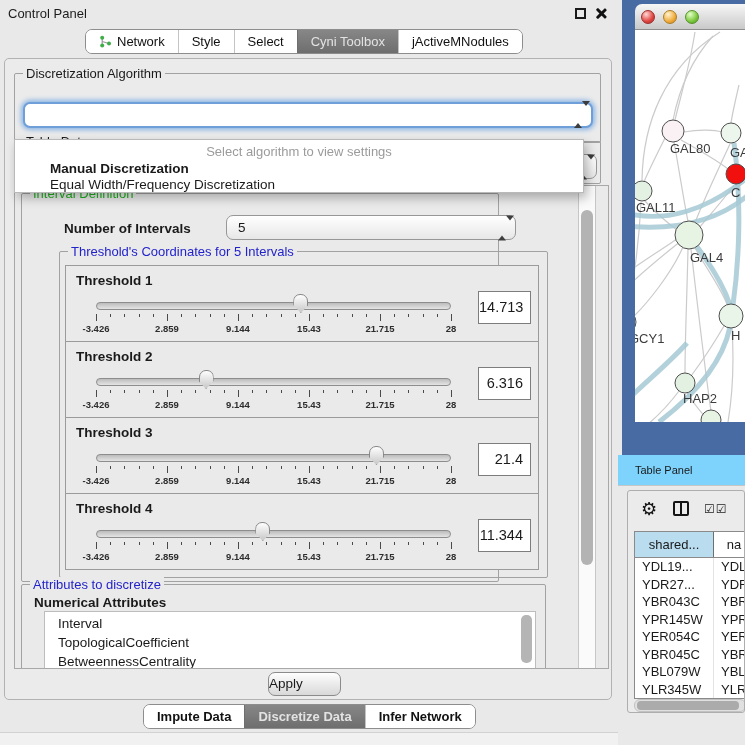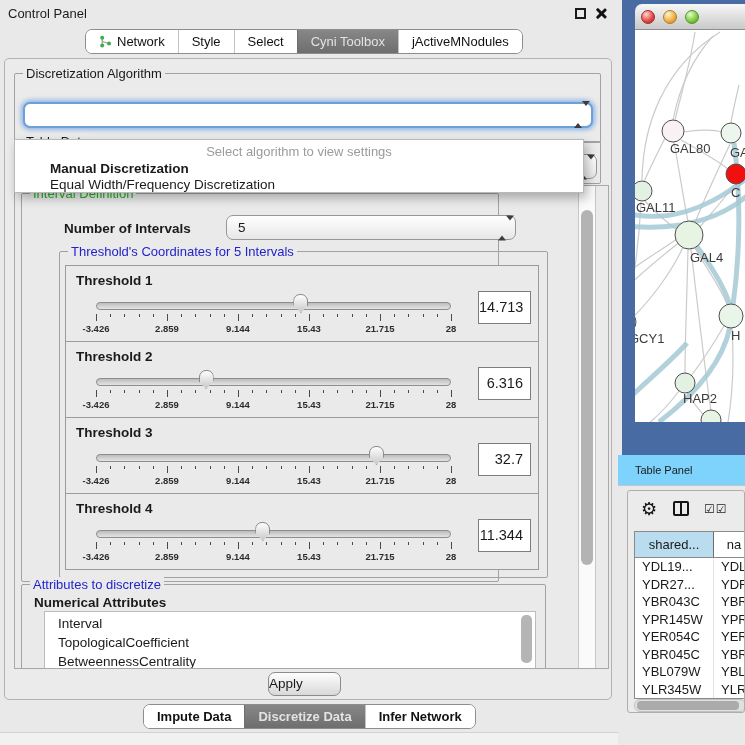--- a/index.html
+++ b/index.html
@@ -305,21 +305,21 @@
                   </div>
                   <div class="tick-labels">
                     <span style="left: 0%;">-3.426</span>
                     <span style="left: 20%;">2.859</span>
                     <span style="left: 40%;">9.144</span>
                     <span style="left: 60%;">15.43</span>
                     <span style="left: 80%;">21.715</span>
                     <span style="left: 100%;">28</span>
                   </div>
                   <div class="thumb" style="left: 302.944px;"></div>
-                  <div class="val">32.7</div>
+                  <div class="val">21.4</div>
                 </div>
                 <div class="thr-panel">
                   <div class="thr-label">Threshold 4</div>
                   <div class="track"></div>
                   <div class="ticks">
                     <span class="tick major" style="left: 0%;"></span>
                     <span class="tick" style="left: 4%;"></span>
                     <span class="tick" style="left: 8%;"></span>
                     <span class="tick" style="left: 12%;"></span>
                     <span class="tick" style="left: 16%;"></span>

